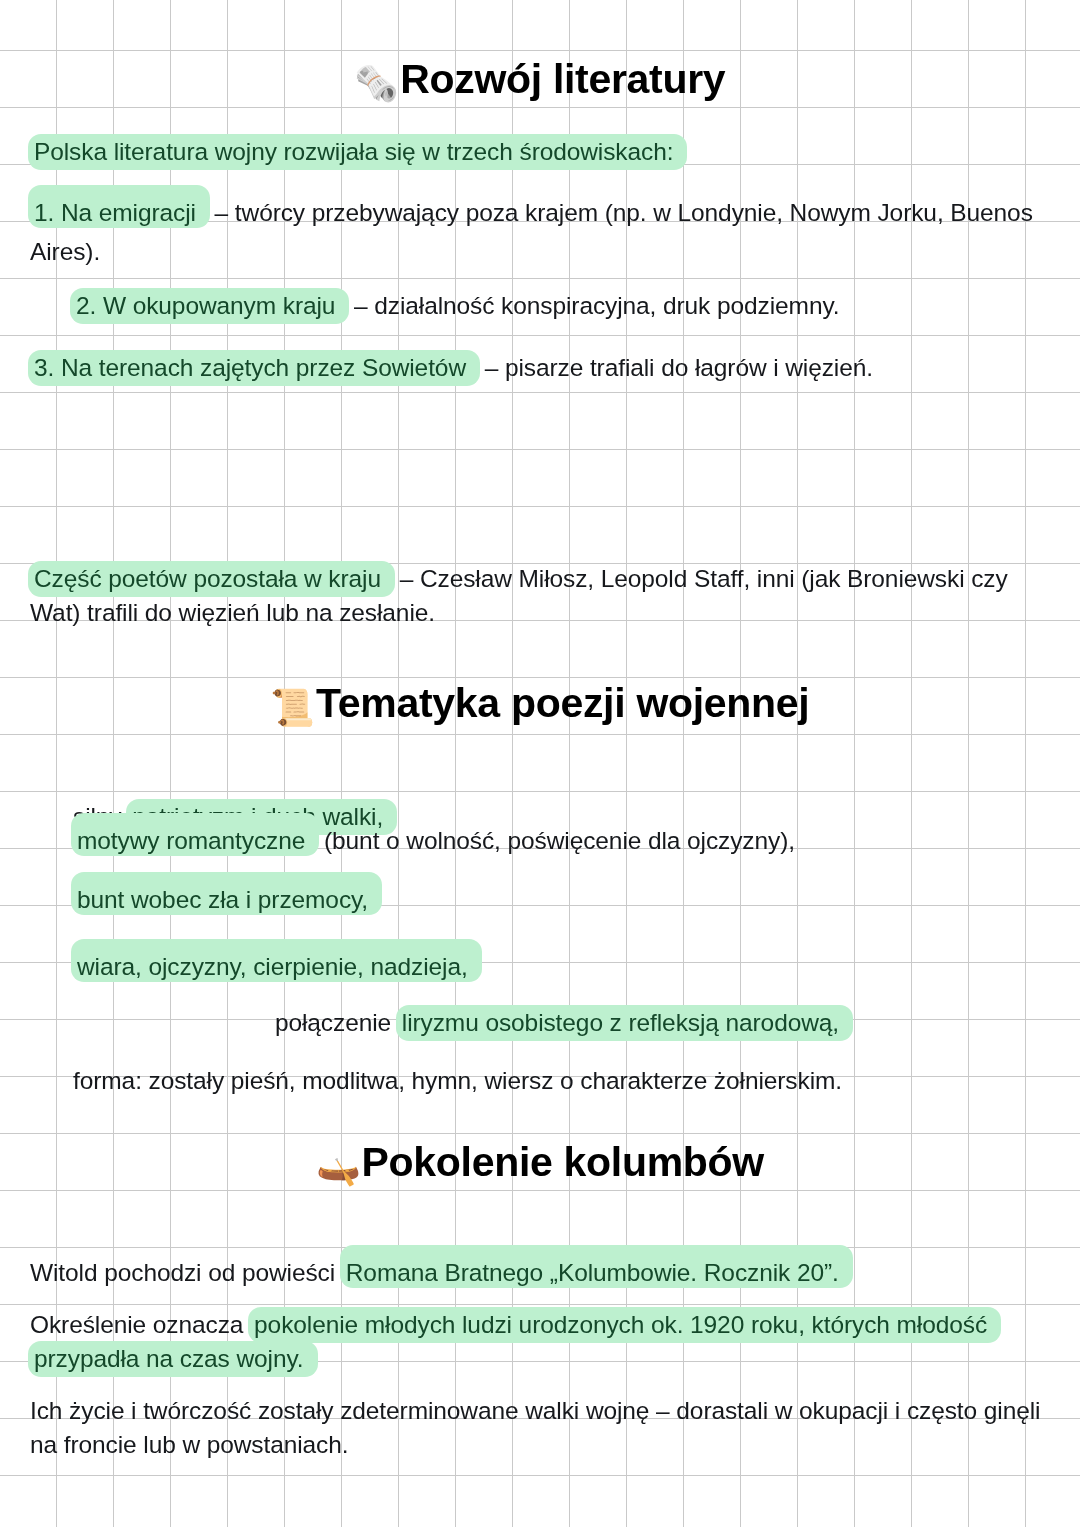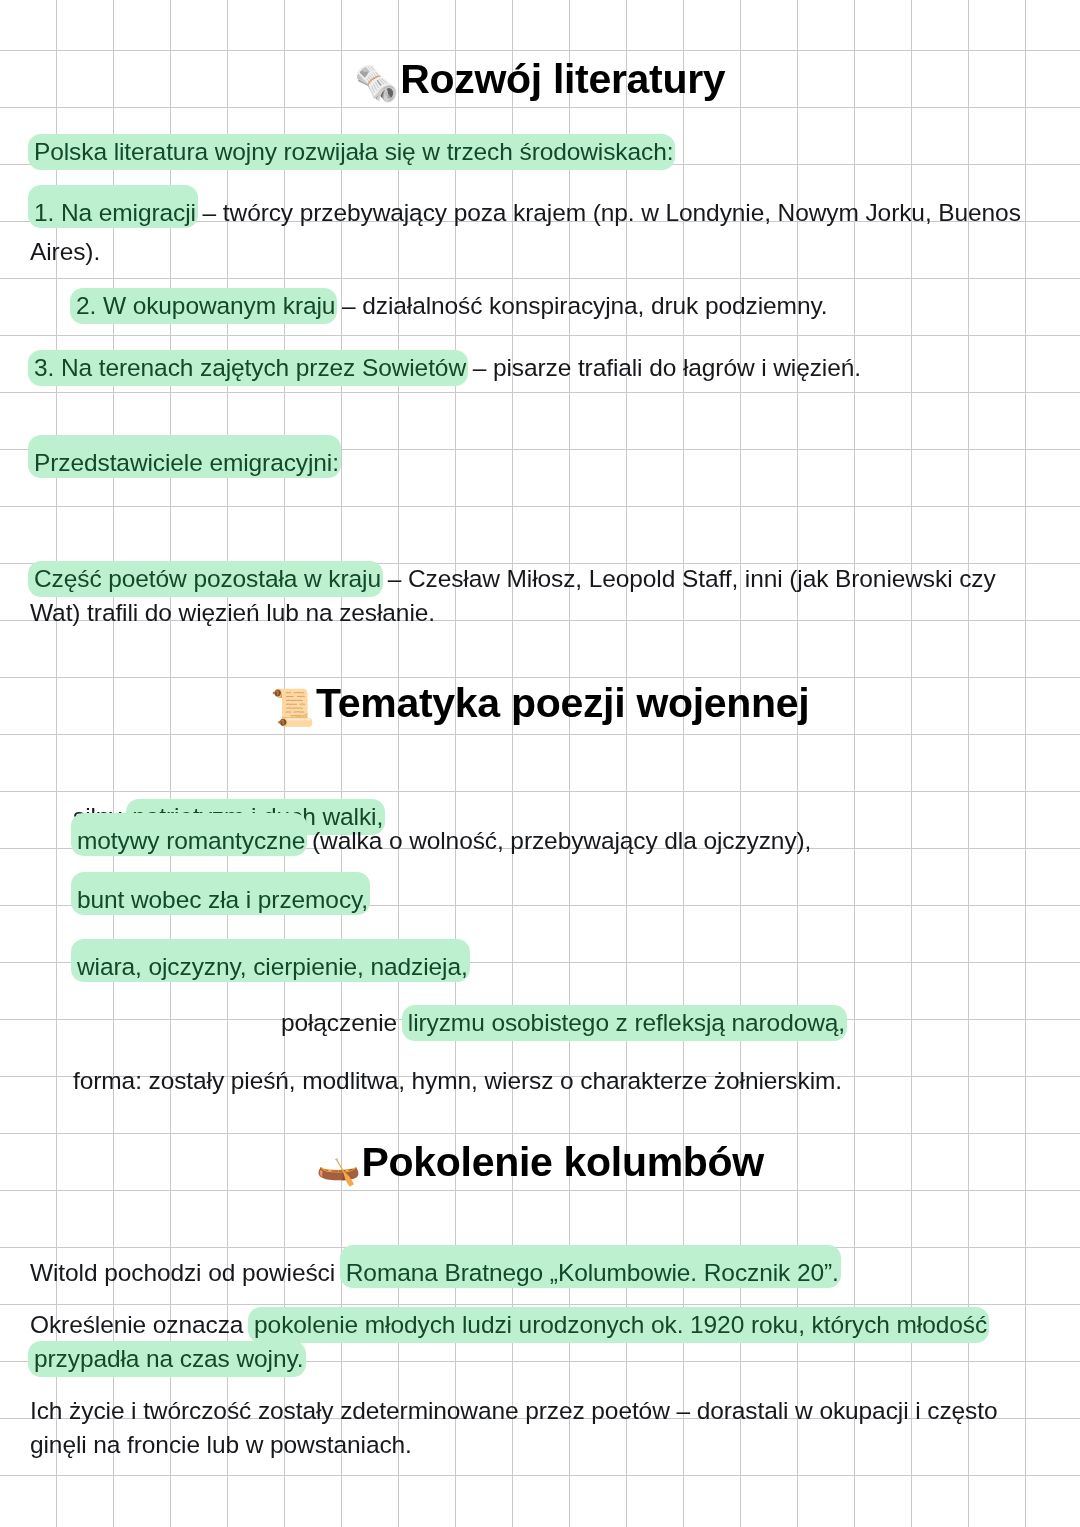--- a/index.html
+++ b/index.html
@@ -64,21 +64,21 @@
     line-height: 34px;
     color: #16181c;
     letter-spacing: -0.1px;
   }
 
   
   .hl {
     background-color: #bdf0cf;
     color: #14482a;
     border-radius: 13px;
-    padding: 4px 2px 5px 6px;
+    padding: 4px 14px 5px 6px;
     margin: 0 -2px;
     box-decoration-break: clone;
     -webkit-box-decoration-break: clone;
   }
   
   .hl-up {
     position: relative;
     top: -7px;
     display: inline-block;
   }
@@ -125,38 +125,38 @@
 
     <div class="para" id="p-item2">
       <span class="hl">2. W okupowanym kraju</span><span class="plain"> – działalność konspiracyjna, druk podziemny.</span>
     </div>
 
     <div class="para" id="p-item3">
       <span class="hl">3. Na terenach zajętych przez Sowietów</span><span class="plain"> – pisarze trafiali do łagrów i więzień.</span>
     </div>
 
     <div class="para" id="p-reps">
-      <span class="hl hl-up"><span>Przedstawiciele emigracyjni:</span></span><br>
+      <br>
       <br>
     </div>
 
     <div class="para" id="p-stayed">
       <span class="hl">Część poetów pozostała w kraju</span><span class="plain"> – Czesław Miłosz, Leopold Staff, inni (jak Broniewski czy Wat) trafili do więzień lub na zesłanie.</span>
     </div>
 
     <div class="heading h-2">
       <span class="emoji">📜</span><span>Tematyka poezji wojennej</span>
     </div>
 
     <div class="para" id="t-item-1">
       <span class="plain">silny </span><span class="hl">patriotyzm i duch walki,</span><span class="plain"></span>
     </div>
 
     <div class="para" id="t-item-2">
-      <span class="plain"></span><span class="hl hl-up"><span>motywy romantyczne</span></span><span class="plain"> (walka o wolność, przebywający dla ojczyzny),</span>
+      <span class="plain"></span><span class="hl hl-up"><span>motywy romantyczne</span></span><span class="plain"> (bunt o wolność, poświęcenie dla ojczyzny),</span>
     </div>
 
     <div class="para" id="t-item-3">
       <span class="plain"></span><span class="hl hl-up"><span>bunt wobec zła i przemocy,</span></span><span class="plain"></span>
     </div>
 
     <div class="para" id="t-item-4">
       <span class="plain"></span><span class="hl hl-up"><span>wiara, ojczyzny, cierpienie, nadzieja,</span></span><span class="plain"></span>
     </div>
 
@@ -174,17 +174,17 @@
 
     <div class="para" id="p-origin">
       <span class="plain">Witold pochodzi od powieści </span><span class="hl hl-up"><span>Romana Bratnego „Kolumbowie. Rocznik 20”.</span></span>
     </div>
 
     <div class="para" id="p-meaning">
       <span class="plain">Określenie oznacza </span><span class="hl">pokolenie młodych ludzi urodzonych ok. 1920 roku, których młodość przypadła na czas wojny.</span>
     </div>
 
     <div class="para" id="p-fate">
-      <span class="plain">Ich życie i twórczość zostały zdeterminowane przez poetów – dorastali w okupacji i często ginęli na froncie lub w powstaniach.</span>
+      <span class="plain">Ich życie i twórczość zostały zdeterminowane walki wojnę – dorastali w okupacji i często ginęli na froncie lub w powstaniach.</span>
     </div>
 
   </div>
 </div>
 
 </body></html>

